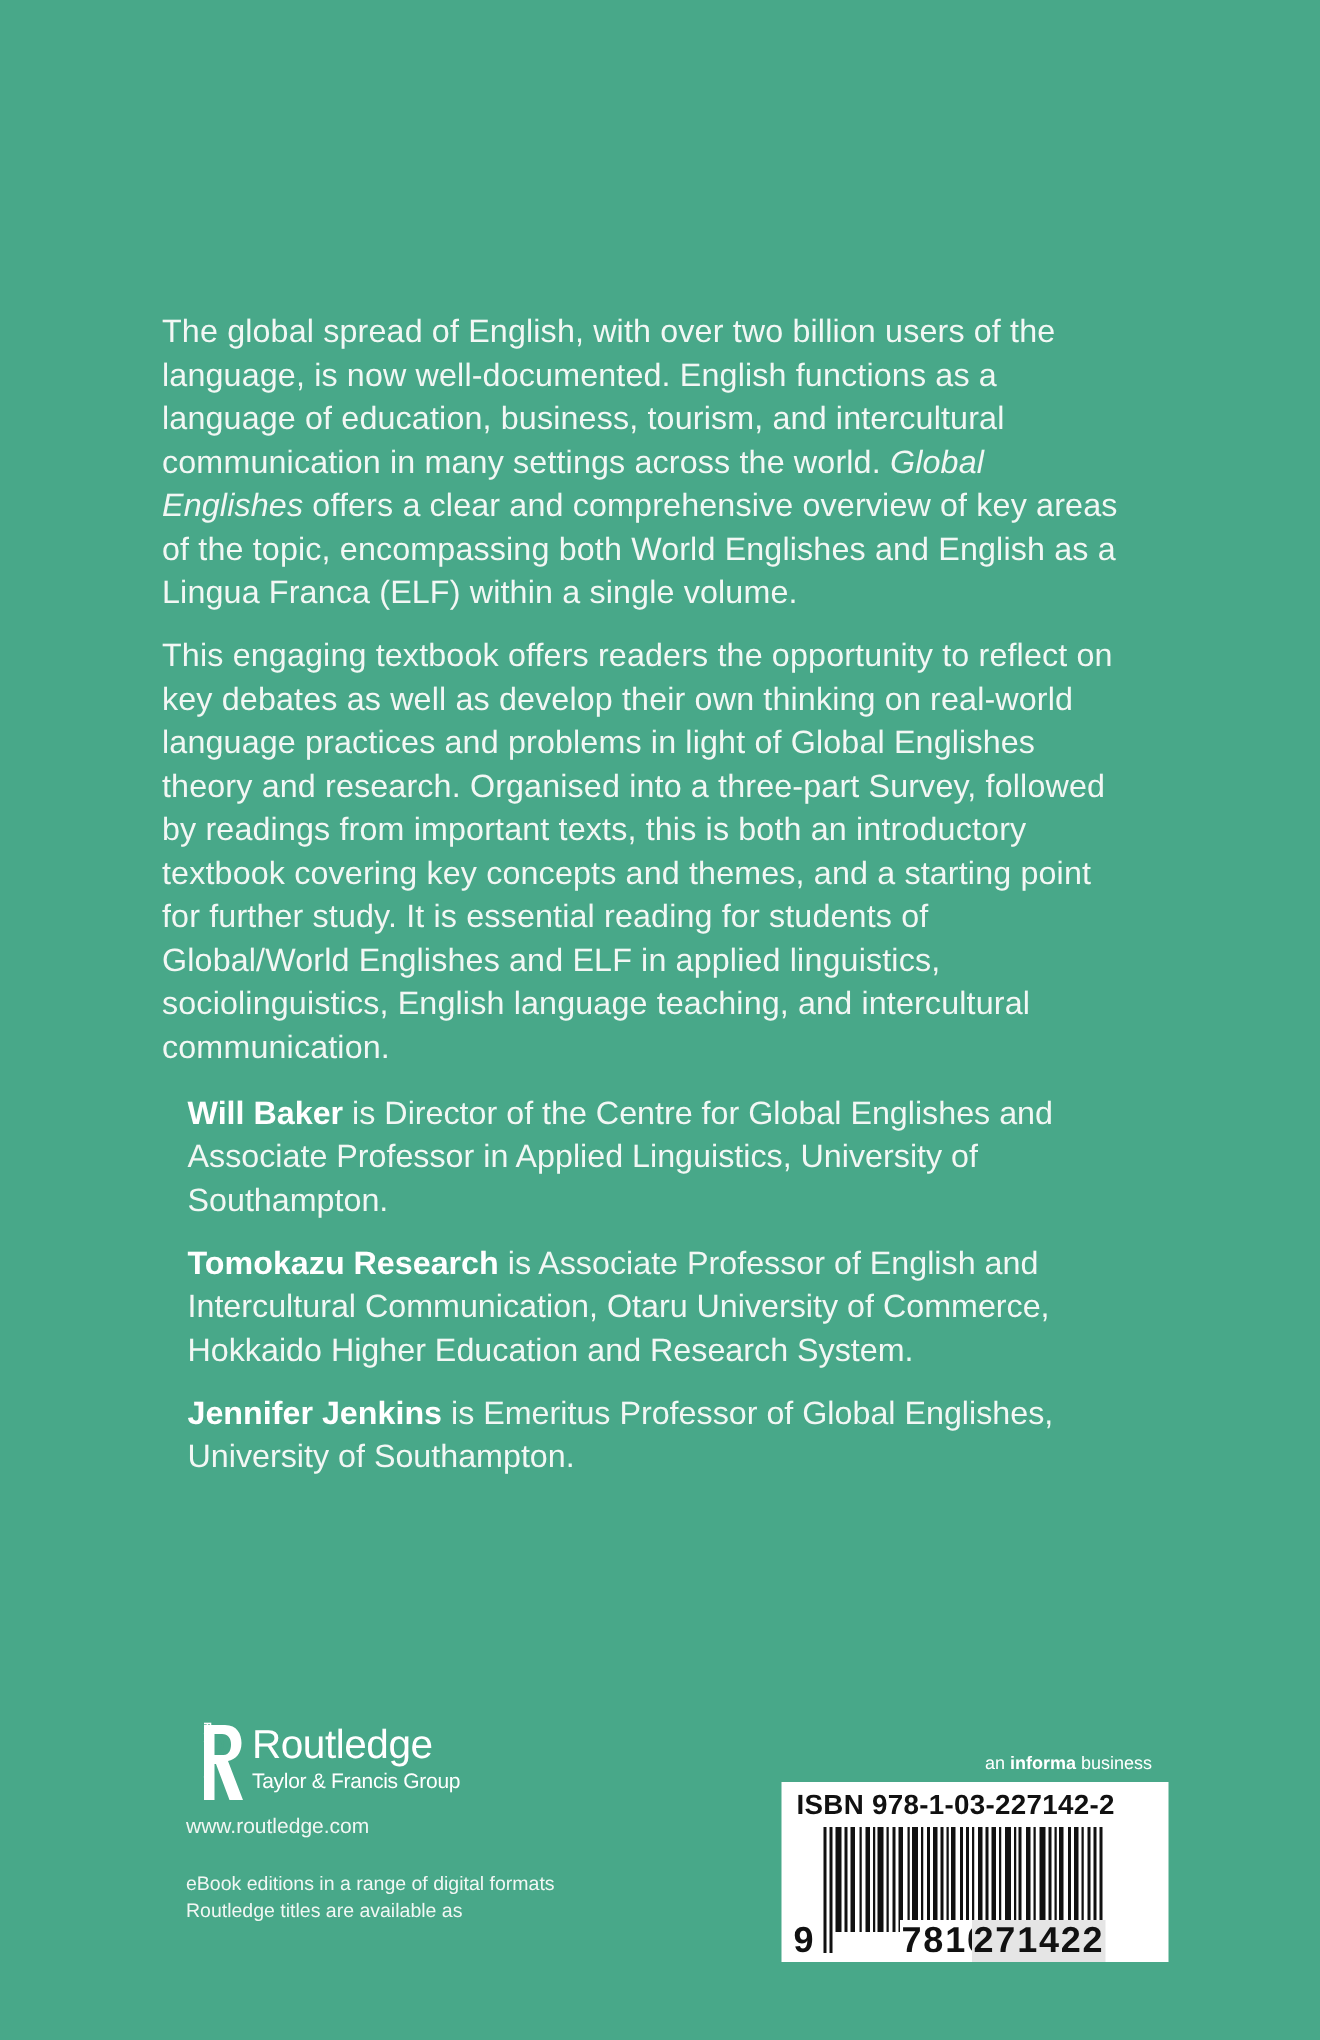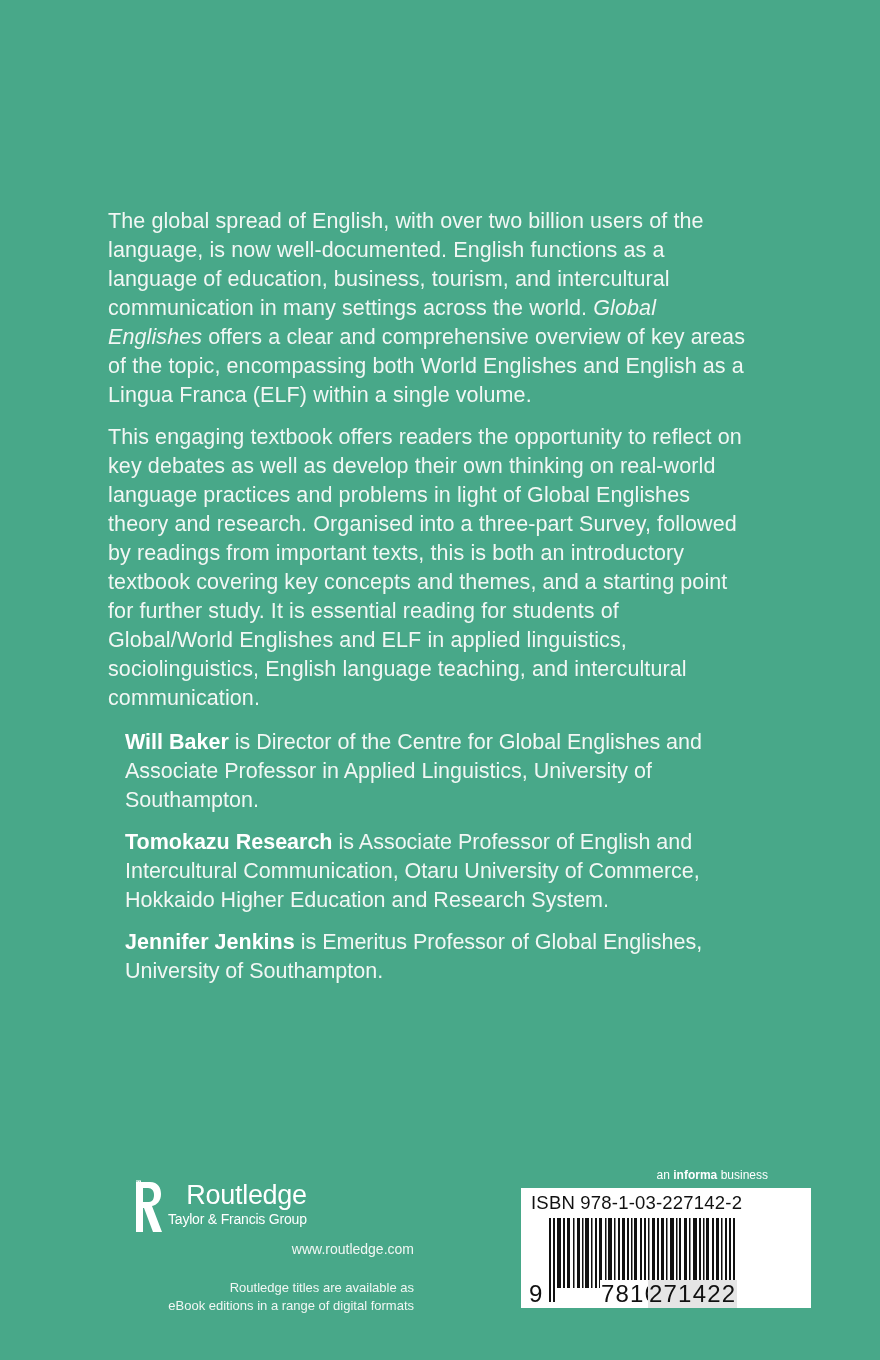--- a/index.html
+++ b/index.html
@@ -38,22 +38,21 @@
     .bios p {
       margin: 0 0 13px 0;
     }
     .bios b {
       font-weight: bold;
       color: #ffffff;
     }
     .publisher {
       position: absolute;
       left: 124px;
-      top: 1180px;
-      text-align: right;
+      top: 1148px;
     }
     .logo-row {
       display: flex;
       align-items: flex-start;
     }
     .logo-mark {
       width: 40px;
       height: 55px;
       position: relative;
     }
@@ -92,25 +91,26 @@
       right: 112px;
       top: 1168px;
       font-size: 12px;
       color: #ffffff;
     }
     .informa b { font-weight: bold; }
     .barcode-box {
       position: absolute;
       left: 521px;
       top: 1188px;
-      width: 290px;
+      width: 258px;
       height: 120px;
       background: #ffffff;
       color: #111;
       box-sizing: border-box;
+      font-weight: bold;
     }
     .isbn-text {
       position: absolute;
       left: 10px;
       top: 4px;
       font-size: 18.5px;
       letter-spacing: 0.2px;
       color: #111;
     }
     .barcode-svg {
@@ -142,22 +142,22 @@
         <path d="M22 10 C25 12 25 18 22 20" stroke="#48a889" stroke-width="1.5" fill="none"></path>
       </svg>
     </div>
     <div class="logo-text">
       <span class="logo-name">Routledge</span>
       <span class="logo-sub">Taylor &amp; Francis Group</span>
     </div>
   </div>
   <div class="website">www.routledge.com</div>
   <div class="ebook-note">
+    <div>eBook editions in a range of digital formats</div>
     <div>Routledge titles are available as</div>
-    <div>eBook editions in a range of digital formats</div>
   </div>
 </div>
 
 <div class="informa"><span>an </span><b>informa</b><span> business</span></div>
 
 <div class="barcode-box">
   <svg class="barcode-svg" width="247" height="120" viewBox="0 0 247 120">
     <g fill="#111">
       <rect x="28" y="30" width="2" height="84"></rect>
       <rect x="32" y="30" width="2" height="84"></rect>

